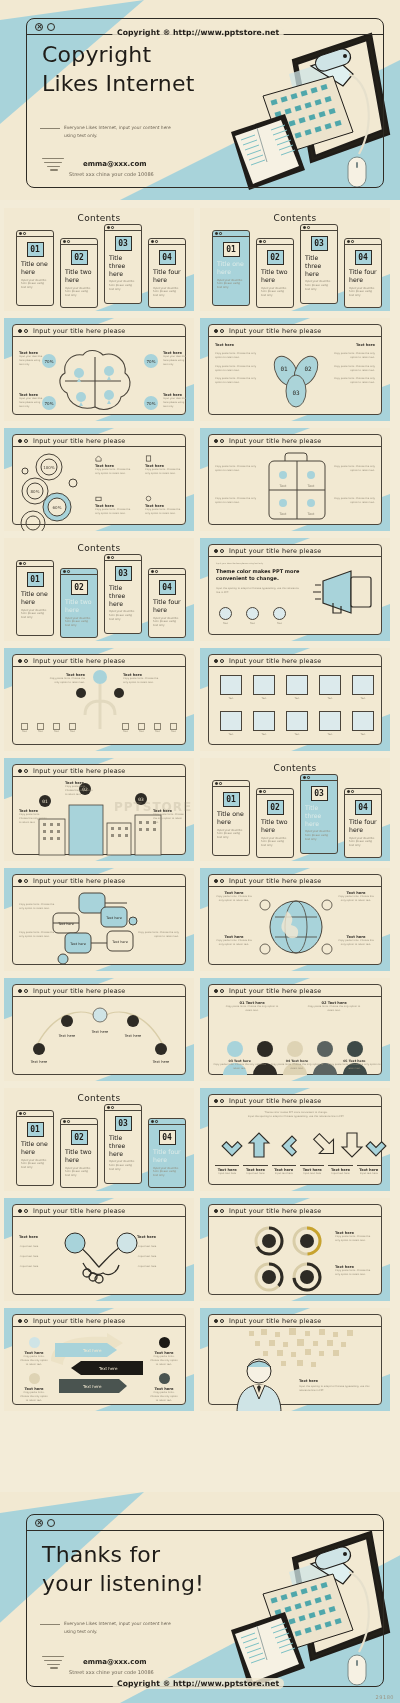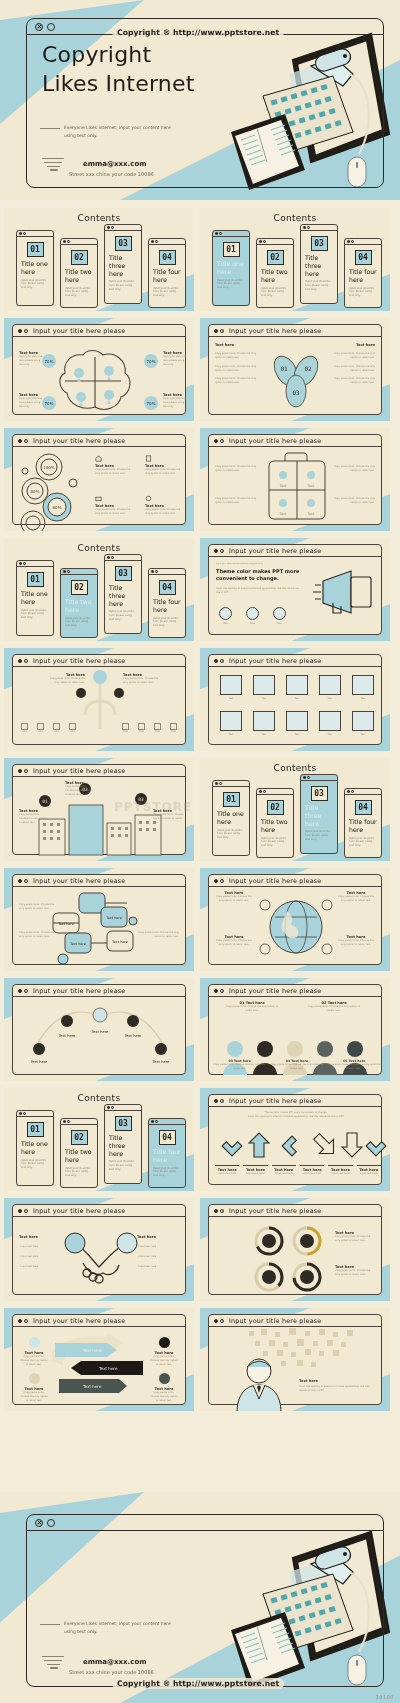--- a/index.html
+++ b/index.html
@@ -1346,20 +1346,21 @@
       </svg>
     </div>
 
     <div class="frame" style="top:22px;bottom:16px;">
       <div class="bar">
         <span class="d x"></span>
         <span class="d"></span>
       </div>
     </div>
 
+    <h1 style="top:48px;"><span>Thanks for</span><br><span>your listening!</span></h1>
     <div class="subline" style="top:132px;"></div>
     <div class="sub" style="top:128px;">Everyone Likes Internet, input your content here using text only.</div>
     <div class="waves" style="top:164px;">
       <i style="width:22px"></i>
         <i style="width:18px;margin-left:2px"></i>
         <i style="width:13px;margin-left:5px"></i>
         <i style="width:8px;margin-left:8px"></i>
     </div>
     <div class="mail" style="top:166px;">emma@xxx.com</div>
     <div class="addr" style="top:177px;">Street xxx chine your code 10086</div>

